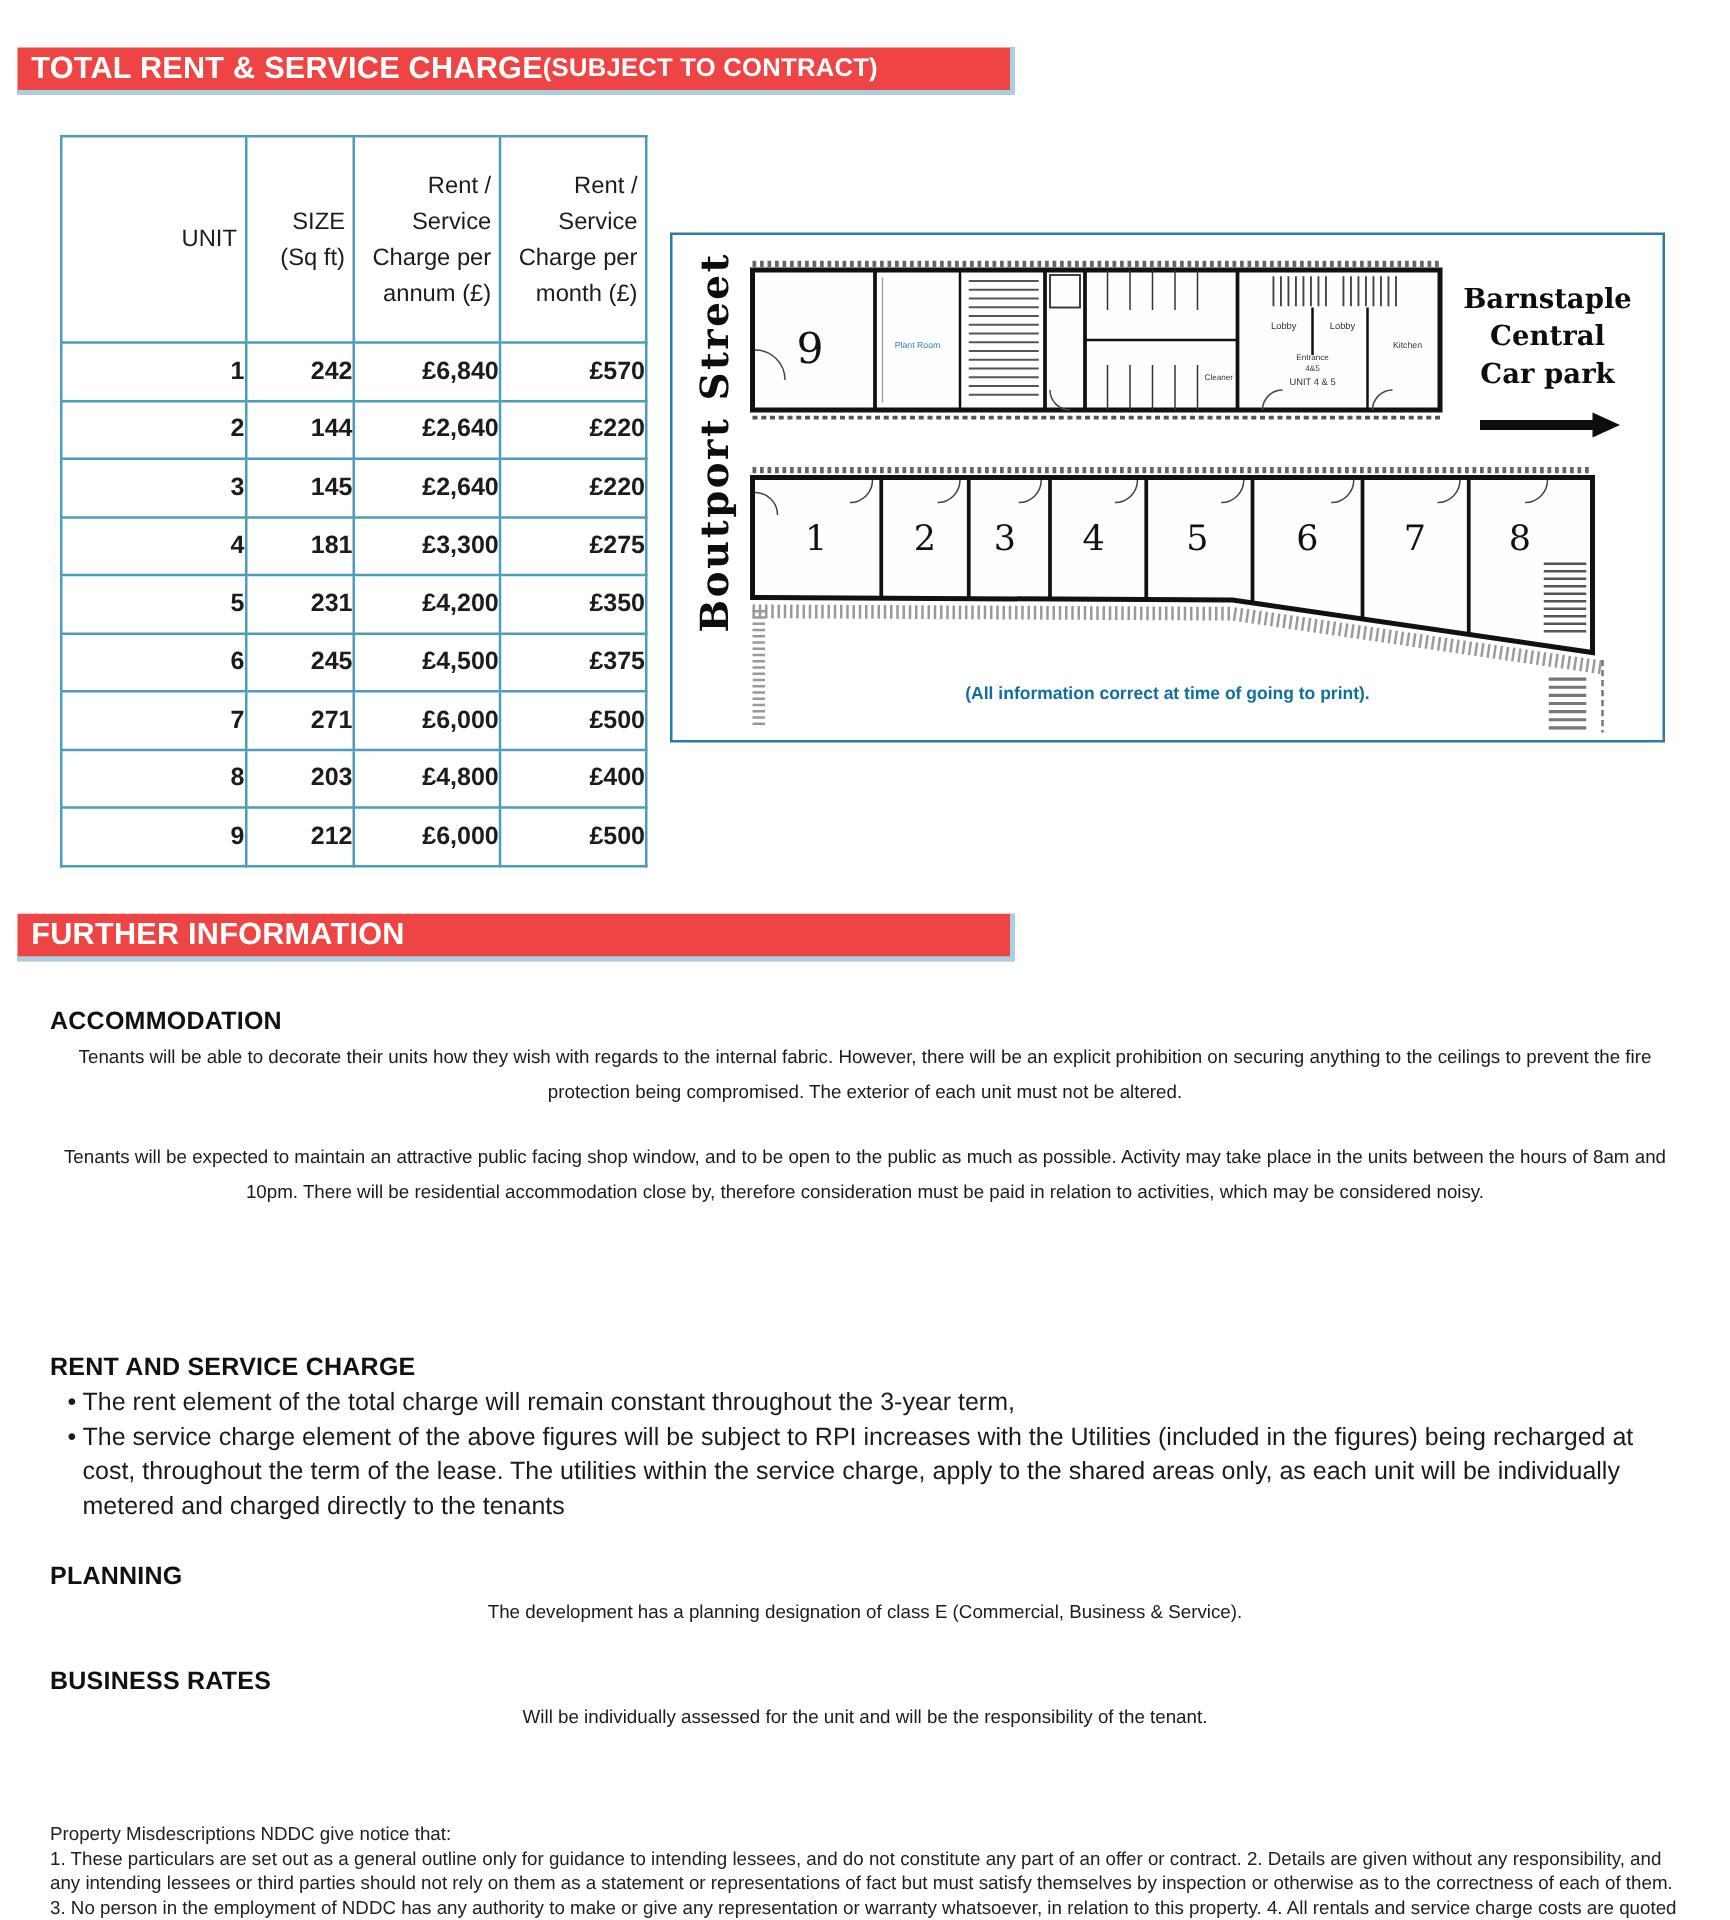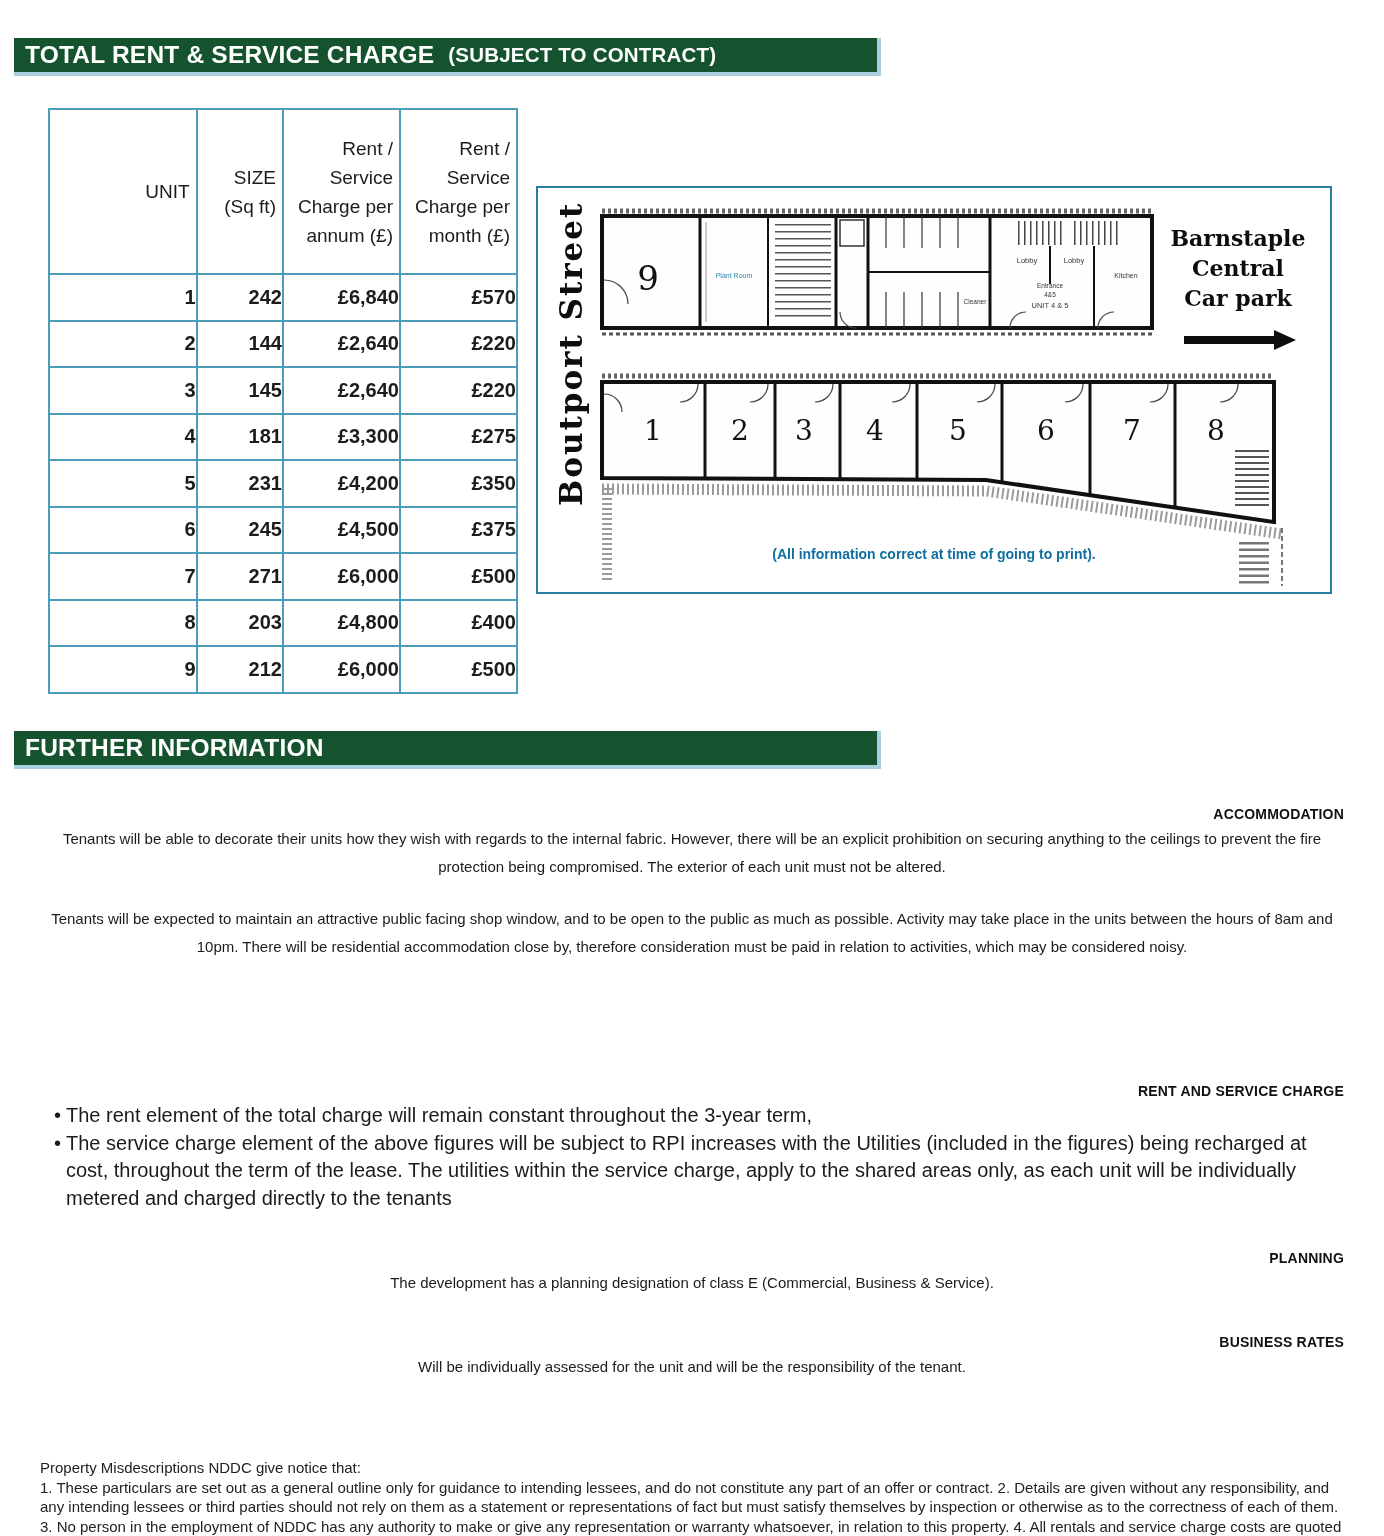--- a/index.html
+++ b/index.html
@@ -3,23 +3,23 @@
 <meta charset="utf-8">
 <style>
   * { margin:0; padding:0; box-sizing:border-box; }
   html,body { background:#fff; }
   .page {
     position:relative; width:1384px; height:1536px; background:#ffffff;
     font-family:"Liberation Sans", sans-serif; color:#1b1b1b; overflow:hidden;
   }
   
   .banner {
-    position:absolute; left:14px; width:867px; height:38px;
-    background:#14532d; border-right:4px solid #a9cfe0; border-bottom:4px solid #a9cfe0;
-    display:flex; align-items:center; padding-left:11px; gap:14px; white-space:nowrap;
+    position:absolute; left:14px; width:798px; height:38px;
+    background:#ef4444; border-right:4px solid #a9cfe0; border-bottom:4px solid #a9cfe0;
+    display:flex; align-items:center; padding-left:11px; white-space:nowrap;
   }
   .banner-title { color:#fff; font-weight:bold; font-size:24.5px; letter-spacing:.2px; }
   .banner-sub   { color:#fff; font-weight:bold; font-size:20.5px; letter-spacing:.2px; }
 
   
   table.rent {
     position:absolute; left:48px; top:108px; width:470px;
     border-collapse:collapse; table-layout:fixed; background:#fff;
   }
   table.rent th, table.rent td {
@@ -31,21 +31,21 @@
 
   
   .planbox {
     position:absolute; left:536px; top:186px; width:796px; height:408px;
     background:#fff; border:2px solid #2a7ca3;
   }
   .planbox svg { display:block; }
 
   
   .blk { position:absolute; left:40px; width:1304px; }
-  .h { font-weight:bold; font-size:14px; color:#111; letter-spacing:.2px;text-align:right; }
+  .h { font-weight:bold; font-size:20px; color:#111; letter-spacing:.2px; }
   .p { font-size:15px; line-height:27.5px; color:#1b1b1b;text-align:center; }
   ul.bullets { list-style:none; }
   ul.bullets li { display:flex; font-size:20px; line-height:27.5px; }
   ul.bullets .dot { width:26px; padding-left:14px; flex:0 0 26px; }
   .fine { font-size:15px; line-height:19.5px; color:#222; }
 </style>
 </head>
 <body>
 
 <div class="page">

